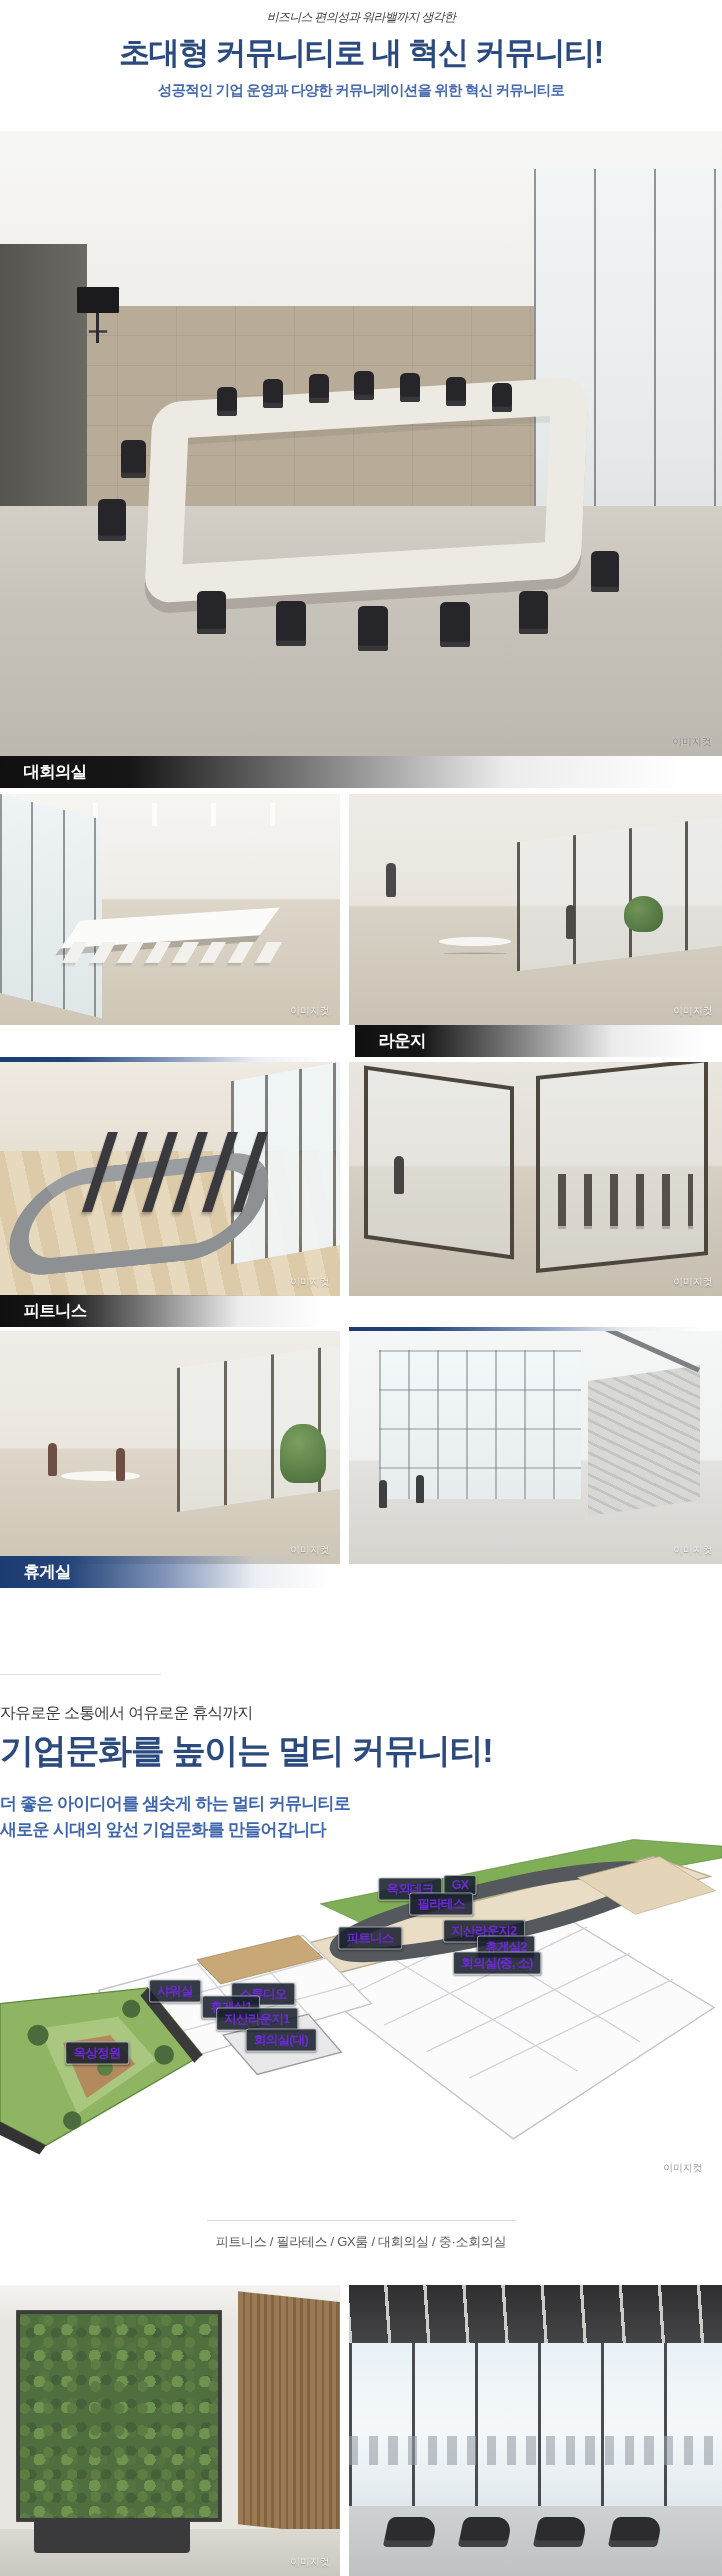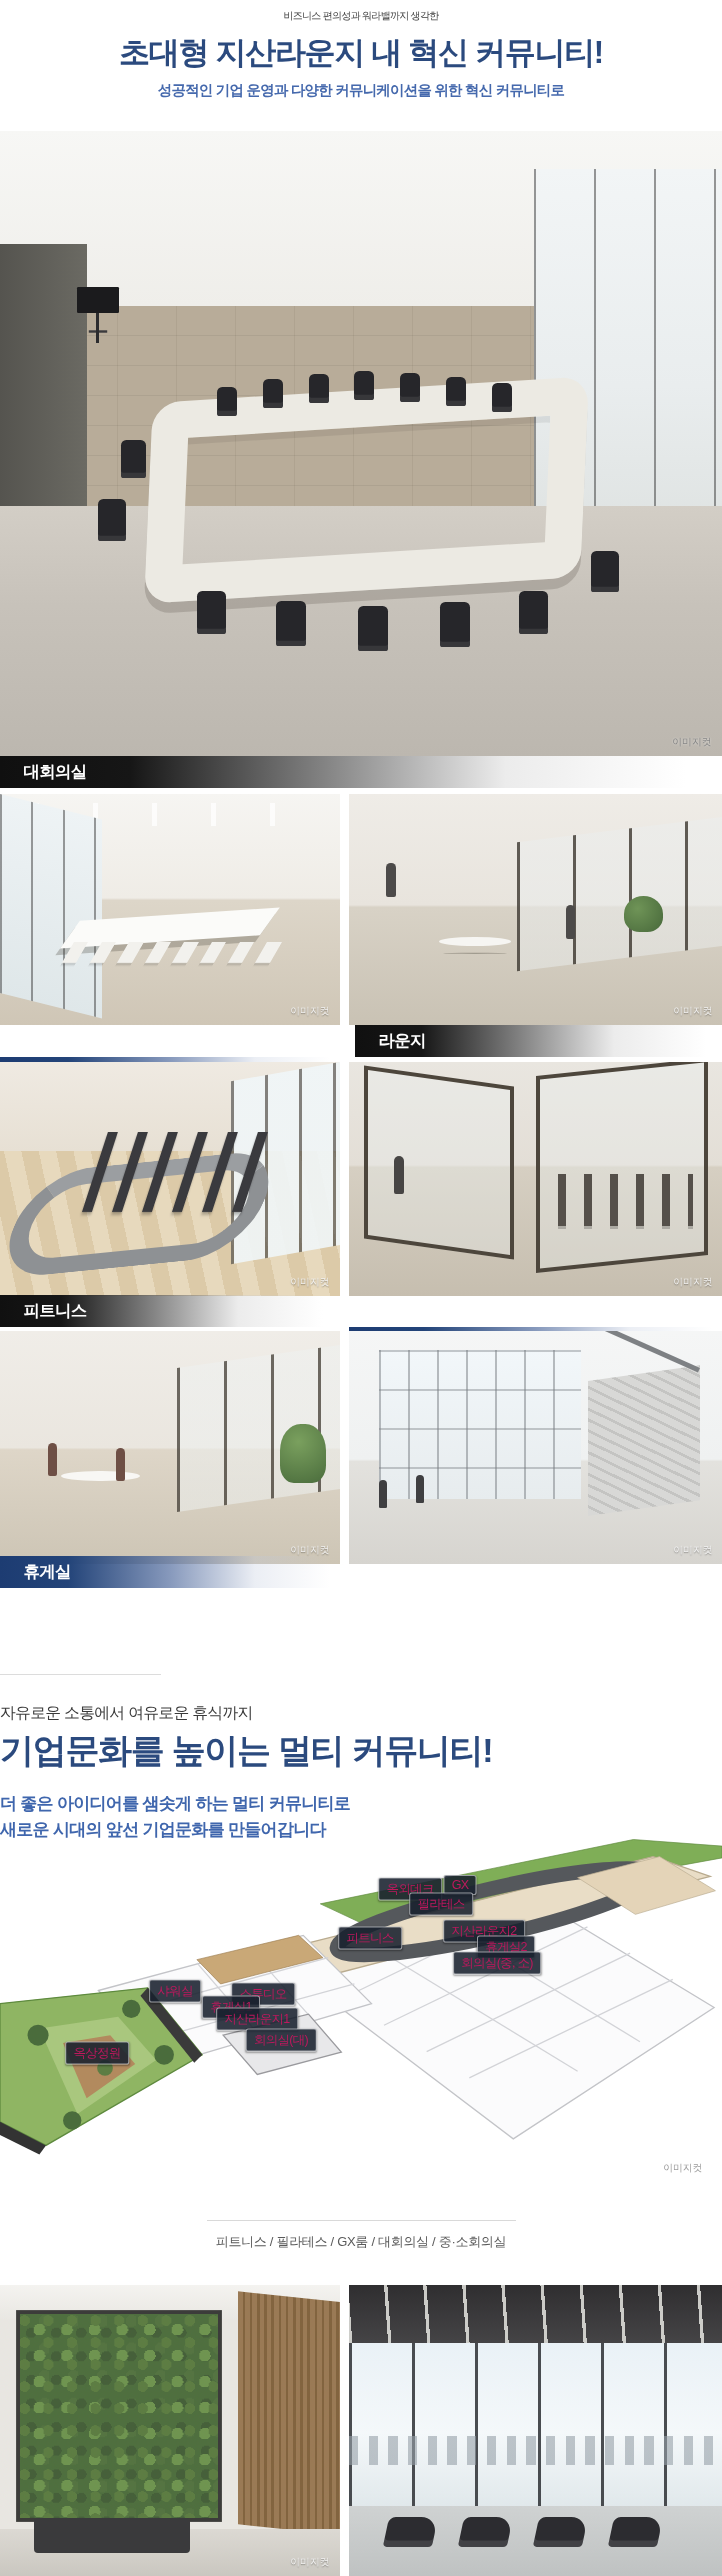--- a/index.html
+++ b/index.html
@@ -2,21 +2,21 @@
 <html style="font-size:10.5px"><head>
 <meta charset="utf-8">
 <style>
   * { margin:0; padding:0; box-sizing:border-box; }
   html,body { background:#ffffff; }
   body { font-family:"Liberation Sans","DejaVu Sans",sans-serif; }
   .page { position:relative; width:722px; height:2576px; margin:0 auto; background:#fff; overflow:hidden; }
 
   
   .intro { position:absolute; top:0; left:0; width:722px; height:131px; text-align:center; }
-  .intro-eyebrow { position:absolute; top:9.2px; width:100%; font-size:10px; color:#3c3c3c; letter-spacing:-0.7px; }
+  .intro-eyebrow { position:absolute; top:9.2px; width:100%; font-size:12px; color:#3c3c3c; letter-spacing:-0.7px;font-style:italic; }
   .intro-title { position:absolute; top:31.5px; width:100%; font-size:31px; font-weight:bold; color:#2b4a7e; letter-spacing:-1.3px; }
   .intro-sub { position:absolute; top:80px; width:100%; font-size:14.4px; font-weight:bold; color:#4569ad; line-height:1.45; letter-spacing:-0.7px; }
 
   
   .photo { position:absolute; overflow:hidden; background:#e8e6e2; }
   .wm { position:absolute; right:10.5px; bottom:6.6px; font-size:9.8px; color:rgba(130,130,130,.95);
         text-shadow:0 0 2px rgba(255,255,255,.7); letter-spacing:0; z-index:9; }
   .wm.light { color:rgba(245,245,245,.92); text-shadow:0 0.7px 1.3px rgba(0,0,0,.35); }
 
   .label-bar { position:absolute; left:0; width:100%; height:31.5px; display:flex; align-items:center;
@@ -117,22 +117,22 @@
 
   
   .divider-partial { position:absolute; top:1674px; left:0; width:161px; height:0.7px; background:#dcdcdc; }
   .s2-eyebrow { position:absolute; top:1703px; left:0; font-size:15.8px; color:#3a3a3a; letter-spacing:-0.7px; }
   .s2-title { position:absolute; top:1728px; left:0; font-size:34px; font-weight:bold; color:#2b4a7e; letter-spacing:-1.3px; }
   .s2-sub { position:absolute; top:1791px; left:0; font-size:17px; font-weight:bold; color:#3f66ad; line-height:1.55; letter-spacing:-0.7px; }
 
   
   .plan { position:absolute; top:1838px; left:0; width:722px; height:368px; }
   .plan svg { position:absolute; top:0; left:0; }
-  .plan-badge { position:absolute; transform:translate(-50%,-50%); background:rgba(24,32,46,.88); color:#be185d;
-      font-size:12.5px; font-weight:normal; letter-spacing:-0.7px; padding:2px 7.2px; border-radius:2.6px;
+  .plan-badge { position:absolute; transform:translate(-50%,-50%); background:rgba(24,32,46,.88); color:#6d28d9;
+      font-size:12.5px; font-weight:bold; letter-spacing:-0.7px; padding:2px 7.2px; border-radius:2.6px;
       border:0.7px solid rgba(255,255,255,.55); box-shadow:0 1.3px 2px rgba(0,0,0,.35); white-space:nowrap; z-index:5; }
   .plan-wm { position:absolute; right:19.7px; bottom:31.5px; font-size:9.8px; color:#9a9a9a; }
 
   
   .caption { position:absolute; top:2220px; left:0; width:722px; text-align:center; }
   .caption-rule { width:309px; height:0.7px; background:#d9d9d9; margin:0 auto 9.2px auto; }
   .caption-text { font-size:13px; color:#5a5a5a; line-height:1.8; letter-spacing:-0.3px; }
 
   
   .sc-greenwall { background:#e8e6e1; }
@@ -160,21 +160,21 @@
   .sc-gym2 .tread { position:absolute; bottom:10%; width:49px; height:30px; background:#2c2c30; border-radius:6.6px 17px 3.9px 3.9px;
       box-shadow:inset 0 -6.6px 0 rgba(255,255,255,.1); transform:skewX(-12deg); }
 </style>
 </head>
 <body>
 
 <div class="page">
 
   <div class="intro">
     <div class="intro-eyebrow">비즈니스 편의성과 워라밸까지 생각한</div>
-    <div class="intro-title">초대형 지산라운지 내 혁신 커뮤니티!</div>
+    <div class="intro-title">초대형 커뮤니티로 내 혁신 커뮤니티!</div>
     <div class="intro-sub">
       <div>성공적인 기업 운영과 다양한 커뮤니케이션을 위한 혁신 커뮤니티로</div>
     </div>
   </div>
 
   <div class="photo hero">
     <div class="ceiling"></div>
     <div class="wall-back"></div>
     <div class="wall-left"></div>
     <div class="window-right"></div>

